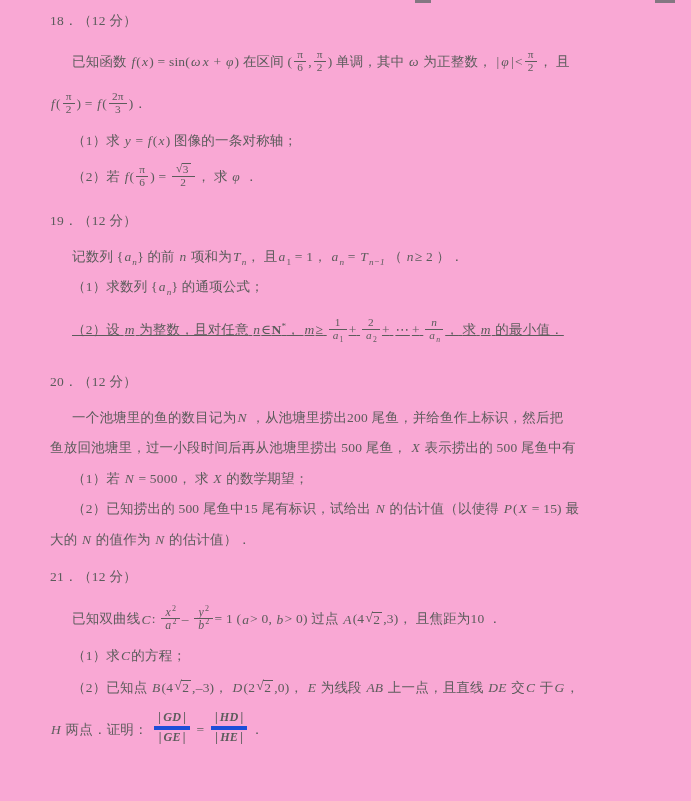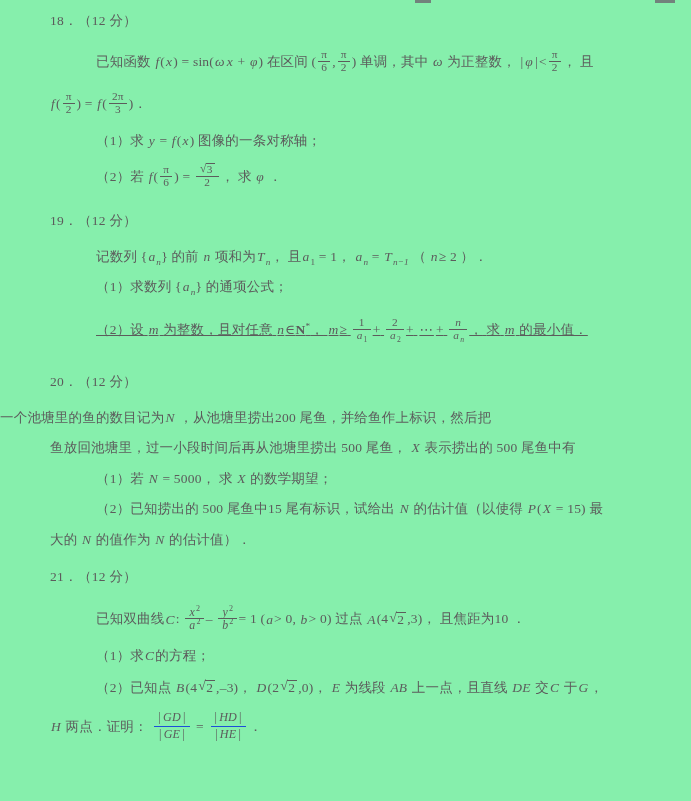--- a/index.html
+++ b/index.html
@@ -15,21 +15,21 @@
     font-family: "Liberation Serif", "DejaVu Serif", serif;
     color: #5c5c5c;
     -webkit-font-smoothing: antialiased;
   }
 
   .page {
     position: absolute;
     left: 0; top: 0;
     width: 691px;
     height: 801px;
-    background: #86efac;
+    background: #f9a8d4;
   }
 
   
   .scan-mark {
     position: absolute;
     top: 0;
     height: 3px;
     background: #6e6e73;
     opacity: .85;
   }
@@ -54,22 +54,22 @@
     letter-spacing: .2px;
   }
 
   .q-head {
     padding-left: 50px;
     font-size: 13.5px;
     margin-bottom: 20px;
     letter-spacing: .3px;
   }
 
-  .indent-1 { padding-left: 96px; }   
-  .indent-2 { }   
+  .indent-1 { padding-left: 72px; }   
+  .indent-2 { padding-left: 72px; }   
   .indent-0 { padding-left: 50px; }   
 
   
   .m {
     font-family: "Liberation Serif", "DejaVu Serif", serif;
     font-style: italic;
     padding: 0 1px;
   }
   .mu { font-style: normal; }
 
@@ -125,23 +125,24 @@
   .dots { letter-spacing: 1px; padding: 0 2px; }
 
   
   .bigfrac {
     display: inline-block;
     vertical-align: -0.58em;
     text-align: center;
     line-height: 1.15;
     font-size: .9em;
     margin: 0 3px;
+    font-weight: bold;
   }
   .bigfrac .n { display: block; padding: 0 3px 1px 3px; }
-  .bigfrac .d { display: block; padding: 1px 3px 0 3px; border-top: 1px solid #1d4ed8; }
+  .bigfrac .d { display: block; padding: 1px 3px 0 3px; border-top: 4px solid #1d4ed8; }
 
   .cn { font-style: normal; }
 </style>
 </head>
 <body>
 
 <div class="page">
 
   <div class="scan-mark left"></div>
   <div class="scan-mark right"></div>

